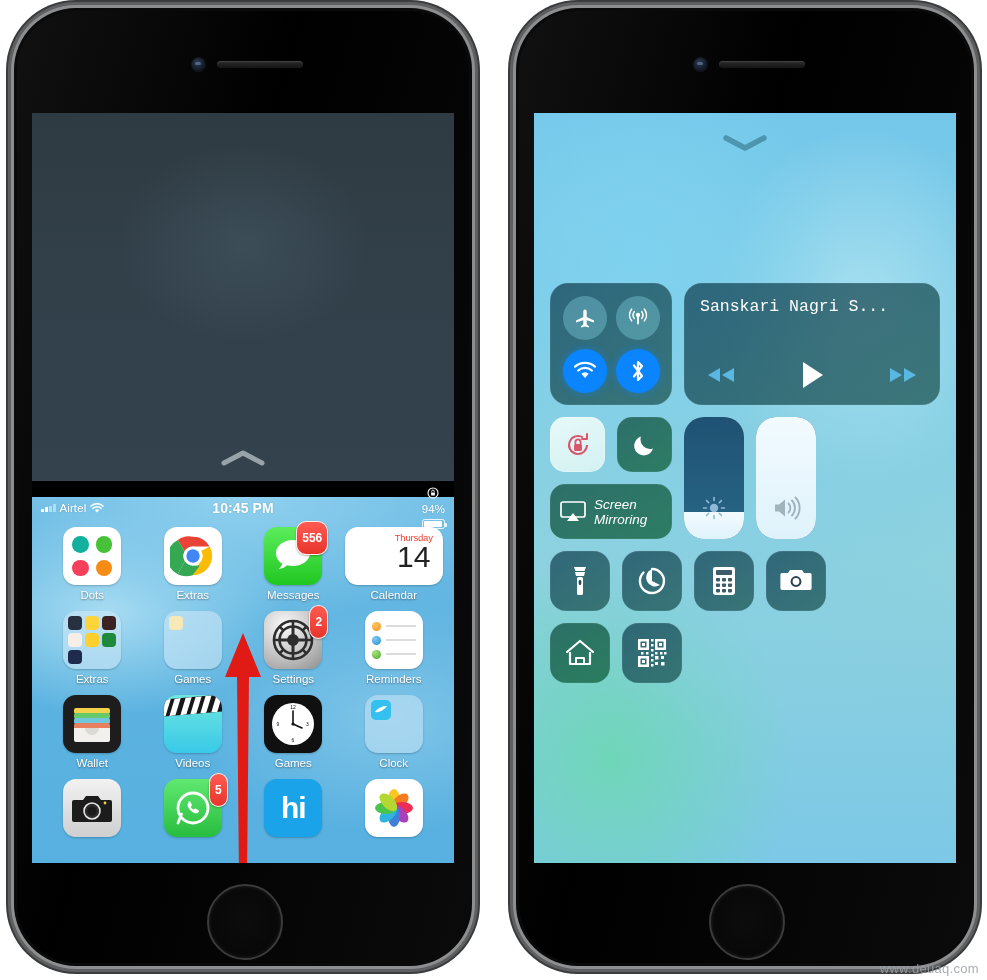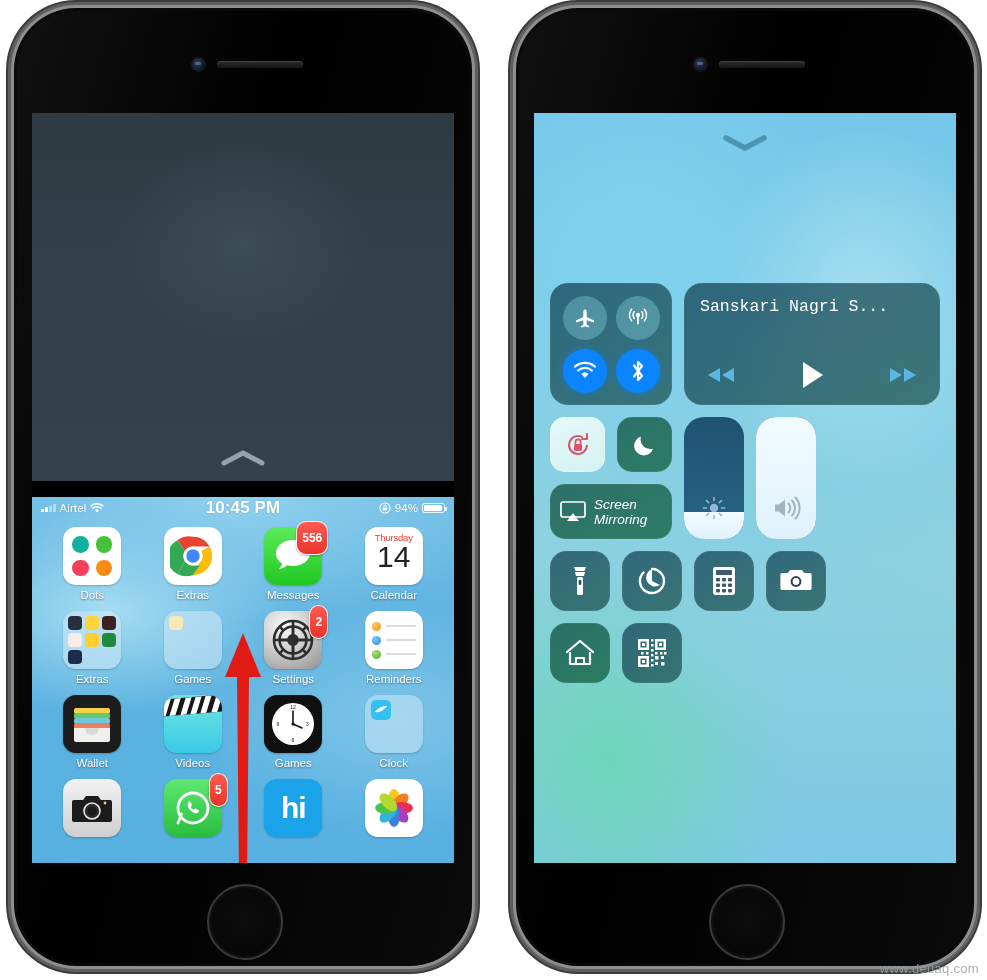--- a/index.html
+++ b/index.html
@@ -41,22 +41,22 @@
        background:
          radial-gradient(ellipse 120% 60% at 50% 0%, #8fd0ee 0%, rgba(143,208,238,0) 55%),
          radial-gradient(ellipse 70% 45% at 18% 30%, #a7dcf2 0%, rgba(167,220,242,0) 60%),
          radial-gradient(ellipse 80% 50% at 85% 58%, #7ec4e8 0%, rgba(126,196,232,0) 60%),
          linear-gradient(180deg,#6cbbe4 0%,#5cb3e0 45%,#57b0e0 100%); margin-top: 16px;}
 
   .statusbar{position:absolute;left:0;top:0;width:100%;height:22px;display:flex;align-items:center;
        padding:0 9px;box-sizing:border-box;color:#fff;font-size:11.5px;letter-spacing:.1px;
        text-shadow:0 0 2px rgba(0,0,0,.18);}
   .sb-left{display:flex;align-items:center;gap:4px;}
-  .sb-center{position:absolute;left:0;right:0;text-align:center;font-weight:600;font-size:17px;pointer-events:none;}
-  .sb-right{margin-left:auto;display:flex;align-items:center;gap:4px;}
+  .sb-center{position:absolute;left:0;right:0;text-align:center;font-weight:600;font-size:14px;pointer-events:none;}
+  .sb-right{margin-left:auto;display:flex;align-items:center;gap:4px;flex-direction:column;}
   .sig{display:flex;align-items:flex-end;gap:1.5px;height:8px;}
   .sig i{width:2.5px;background:#fff;border-radius:.5px;display:block;}
   .sig i:nth-child(1){height:3px}.sig i:nth-child(2){height:5px}
   .sig i:nth-child(3){height:6.5px;opacity:.45}.sig i:nth-child(4){height:8px;opacity:.45}
   .batt{width:23px;height:10px;border:1px solid rgba(255,255,255,.85);border-radius:2.5px;position:relative;padding:1px;box-sizing:border-box;}
   .batt::after{content:"";position:absolute;right:-3px;top:3px;width:2px;height:4px;background:rgba(255,255,255,.85);border-radius:0 1px 1px 0;}
   .batt b{display:block;height:100%;width:94%;background:#fff;border-radius:1px;}
 
   .app-grid{position:absolute;left:0;top:24px;width:100%;padding:6px 10px 0;box-sizing:border-box;
        display:grid;grid-template-columns:repeat(4,1fr);row-gap:10px;justify-items:center;}
@@ -67,21 +67,21 @@
   .badge{position:absolute;top:-6px;right:2px;min-width:19px;height:19px;padding:16px 5px;border-radius:10px;
        background:linear-gradient(180deg,#ff5b52,#e8342b);color:#fff;font-size:12px;font-weight:700;
        display:flex;align-items:center;justify-content:center;border:1.4px solid rgba(255,255,255,.9);
        box-sizing:border-box;z-index:3;box-shadow:0 1px 2px rgba(0,0,0,.3);}
 
   
   .ic-dots{background:#fff;display:grid;grid-template-columns:1fr 1fr;gap:7px;padding:9px;box-sizing:border-box;}
   .ic-dots span{border-radius:50%;display:block;}
   .ic-chrome{background:#fff;display:flex;align-items:center;justify-content:center;}
   .ic-msg{background:linear-gradient(180deg,#5bec5b,#21c721);display:flex;align-items:center;justify-content:center;}
-  .ic-cal{background:#fff;display:flex;flex-direction:column;align-items:center;}
+  .ic-cal{background:#fff;display:flex;flex-direction:column;align-items:center;padding-left:40px;}
   .cal-top{font-size:9.5px;color:#ef4136;font-weight:500;margin-top:5px;letter-spacing:-.2px;}
   .cal-day{font-size:30px;color:#222;line-height:30px;margin-top:-1px;font-weight:300;}
   .ic-folder{background:rgba(210,233,247,.55);padding:5px;box-sizing:border-box;
        display:grid;grid-template-columns:repeat(3,1fr);grid-template-rows:repeat(3,1fr);gap:3px;}
   .ic-folder span{border-radius:4px;display:block;}
   .ic-settings{background:radial-gradient(circle at 35% 25%,#fafafa,#bdbdbd 60%,#8f8f8f 100%);
        display:flex;align-items:center;justify-content:center;}
   .ic-reminders{background:#fff;padding:8px 7px;box-sizing:border-box;display:flex;flex-direction:column;justify-content:space-around;}
   .rem-row{display:flex;align-items:center;gap:5px;}
   .rem-dot{width:9px;height:9px;border-radius:50%;}

